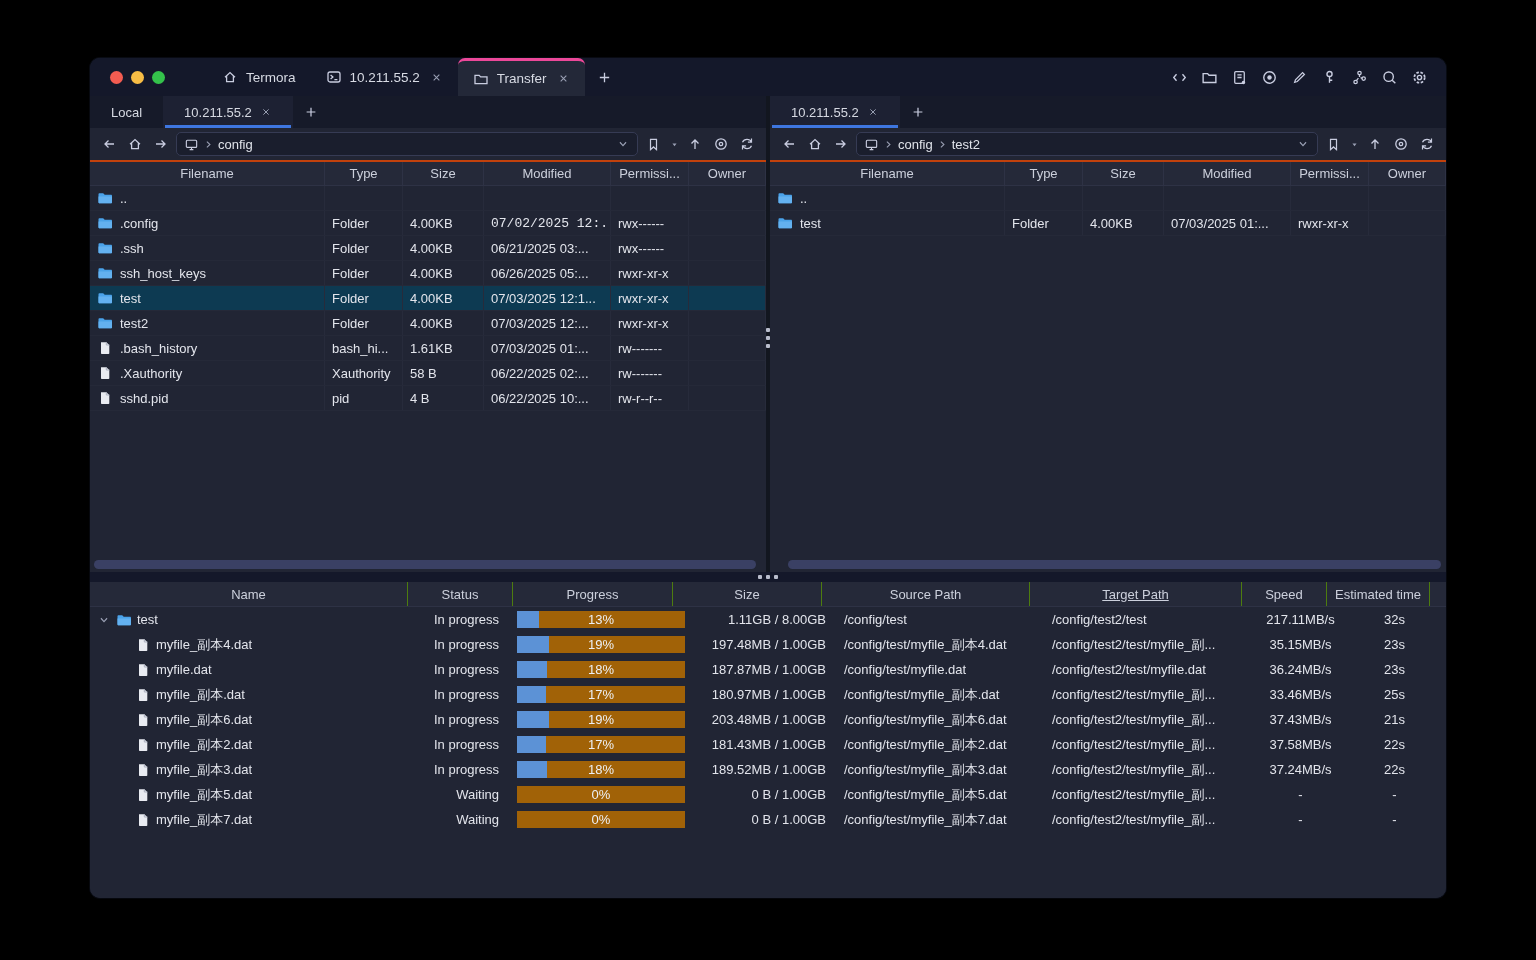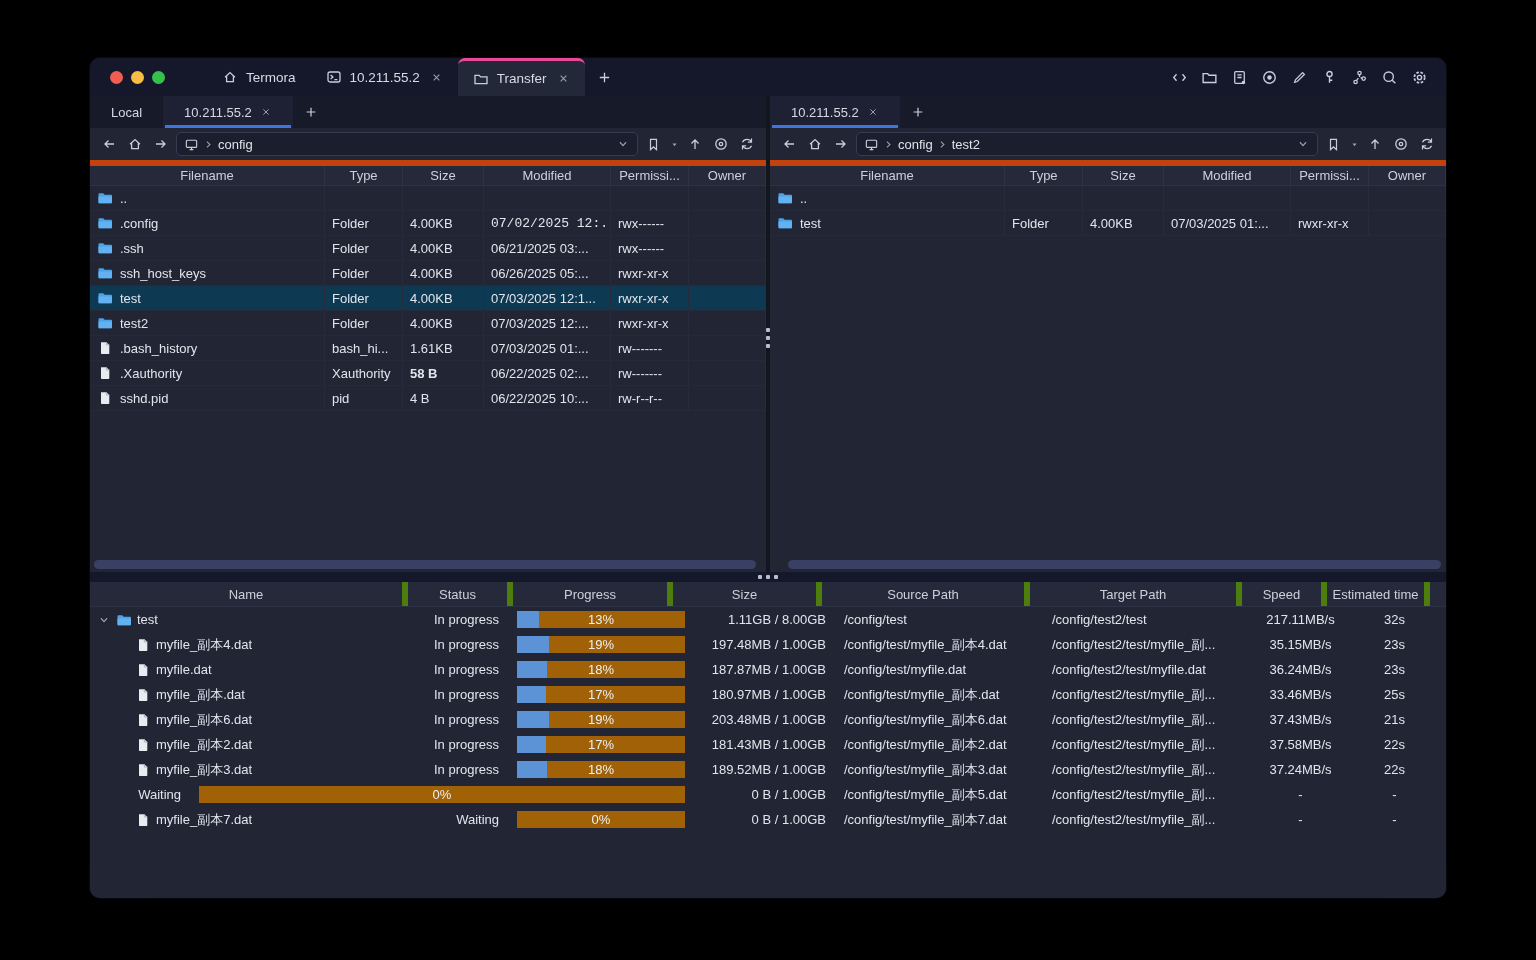--- a/index.html
+++ b/index.html
@@ -46,36 +46,36 @@
   .ptab-add { display:flex; align-items:center; padding:0 11px; color:#c9cde0; font-size:16px; }
 
   .toolbar { flex:0 0 32px; display:flex; align-items:center; gap:4px; padding:0 8px; }
   .navbtn { width:22px; height:22px; display:flex; align-items:center; justify-content:center; color:#c9cde0; flex:0 0 auto; }
   .pathbox { flex:1; height:24px; background:#1a1e2d; border:1px solid #363b54; border-radius:5px;
              display:flex; align-items:center; gap:3px; padding:0 7px; font-size:13px; color:#e0e3ea; min-width:0; }
   .pathbox .chev { display:flex; color:#9aa0b4; }
   .pathbox .grow { flex:1; }
 
   .filetable { flex:1; position:relative; font-size:13px; min-height:0; }
-  .fhead { display:flex; height:26px; background:#252939; border-top:6px solid #c2410c; border-bottom:1px solid #2e3245; color:#ccd0dc; }
+  .fhead { display:flex; height:26px; background:#252939; border-top:2px solid #c2410c; border-bottom:1px solid #2e3245; color:#ccd0dc; }
   .fhead .fcell { display:flex; align-items:center; justify-content:center; border-right:1px solid #2e3245; }
   .frow { display:flex; height:25px; }
   .frow .fcell { display:flex; align-items:center; padding:0 7px; gap:7px; border-right:1px solid #272b3b;
                  border-bottom:1px solid #252938; overflow:hidden; white-space:nowrap; }
   .frow.selected { background:#0d3a52; }
   .hthumb { position:absolute; bottom:3px; height:9px; border-radius:5px; background:#3a4064; }
 
   
   .hsplitter { flex:0 0 10px; background:#14182a; display:flex; align-items:center; justify-content:center; }
   .hgrip { display:flex; gap:4px; }
 
   
   .transfer { flex:1; display:flex; flex-direction:column; font-size:13px; background:#212534; min-height:0; }
   .thead { display:flex; flex:0 0 25px; background:#252939; border-bottom:1px solid #2e3245; color:#ccd0dc; }
-  .thead .tcell { display:flex; align-items:center; justify-content:center; border-right:6px solid #4d7c0f; }
+  .thead .tcell { display:flex; align-items:center; justify-content:center; border-right:1px solid #4d7c0f; }
   .trow { display:flex; height:25px; flex:0 0 25px; color:#e3e5ec; }
   .trow .tcell { display:flex; align-items:center; overflow:hidden; white-space:nowrap; }
   .tc-name { gap:5px; padding-left:7px; }
   .tc-right { justify-content:flex-end; padding-right:14px; }
   .tc-center { justify-content:center; }
   .tc-path { padding:0 6px; }
   .pwrap { flex:1; padding:0 4px; display:flex; align-items:center; }
   .pbar { position:relative; flex:1; height:17px; background:#a16207; }
   .pfill { position:absolute; left:0; top:0; bottom:0; background:#5c92d6; }
   .plabel { position:absolute; inset:0; display:flex; align-items:center; justify-content:center; color:#edf0f5; }
@@ -523,21 +523,21 @@
                   <svg width="16" height="16" viewBox="0 0 16 16">
                     <path d="M4 2.2h5.3L12.3 5v8.2c0 .4-.3.7-.7.7H4.7c-.4 0-.7-.3-.7-.7z" fill="#e9ebf1"></path>
                     <path d="M9.3 2.2V5h3" fill="none" stroke="#aab0bf" stroke-width="1"></path>
                   </svg>
                 </span>
                 <span>.Xauthority</span>
               </div>
               <div class="fcell" style="width: 78px;">
                 <span>Xauthority</span>
               </div>
-              <div class="fcell" style="width: 81px; font-weight: bold;">
+              <div class="fcell" style="width: 81px;">
                 <span>58 B</span>
               </div>
               <div class="fcell" style="width: 127px;">
                 <span>06/22/2025 02:...</span>
               </div>
               <div class="fcell" style="width: 78px;">
                 <span>rw-------</span>
               </div>
               <div class="fcell" style="width: 77px;">
                 <span></span>
@@ -764,21 +764,21 @@
         </span>
     </div>
 
     <div class="transfer">
       <div class="thead" id="t-head">
           <div class="tcell" style="width: 318px;">Name</div>
           <div class="tcell" style="width: 105px;">Status</div>
           <div class="tcell" style="width: 160px;">Progress</div>
           <div class="tcell" style="width: 149px;">Size</div>
           <div class="tcell" style="width: 208px;">Source Path</div>
-          <div class="tcell" style="width: 212px;">Target Path</div>
+          <div class="tcell" style="width: 212px; text-decoration: underline;">Target Path</div>
           <div class="tcell" style="width: 85px;">Speed</div>
           <div class="tcell" style="width: 103px;">Estimated time</div>
         </div>
       <div id="t-rows">
           <div class="trow">
             <div class="tcell tc-name" style="width: 318px;">
               <span class="icon">
                 <svg width="14" height="14" viewBox="0 0 16 16">
                   <path d="M4.5 6 8 9.8 11.5 6" stroke="#9aa0b4" fill="none" stroke-width="1.3"></path>
                 </svg>
@@ -942,20 +942,30 @@
                 <div class="plabel">18%</div>
               </div>
             </div>
             <div class="tcell tc-right" style="width: 149px; padding-right: 12px;">189.52MB / 1.00GB</div>
             <div class="tcell tc-path" style="width: 208px;">/config/test/myfile_副本3.dat</div>
             <div class="tcell tc-path" style="width: 212px;">/config/test2/test/myfile_副...</div>
             <div class="tcell tc-center" style="width: 85px;">37.24MB/s</div>
             <div class="tcell tc-center" style="width: 103px;">22s</div>
           </div>
           <div class="trow">
+            <div class="tcell tc-name" style="width: 318px;">
+              <span style="width: 33px;"></span>
+              <span class="icon">
+                <svg width="16" height="16" viewBox="0 0 16 16">
+                  <path d="M4 2.2h5.3L12.3 5v8.2c0 .4-.3.7-.7.7H4.7c-.4 0-.7-.3-.7-.7z" fill="#e9ebf1"></path>
+                  <path d="M9.3 2.2V5h3" fill="none" stroke="#aab0bf" stroke-width="1"></path>
+                </svg>
+              </span>
+              <span>myfile_副本5.dat</span>
+            </div>
             <div class="tcell tc-right" style="width: 105px;">Waiting</div>
             <div class="tcell pwrap" style="width: 160px;">
               <div class="pbar">
                 <div class="pfill" style="width: 0%;"></div>
                 <div class="plabel">0%</div>
               </div>
             </div>
             <div class="tcell tc-right" style="width: 149px; padding-right: 12px;">0 B / 1.00GB</div>
             <div class="tcell tc-path" style="width: 208px;">/config/test/myfile_副本5.dat</div>
             <div class="tcell tc-path" style="width: 212px;">/config/test2/test/myfile_副...</div>

